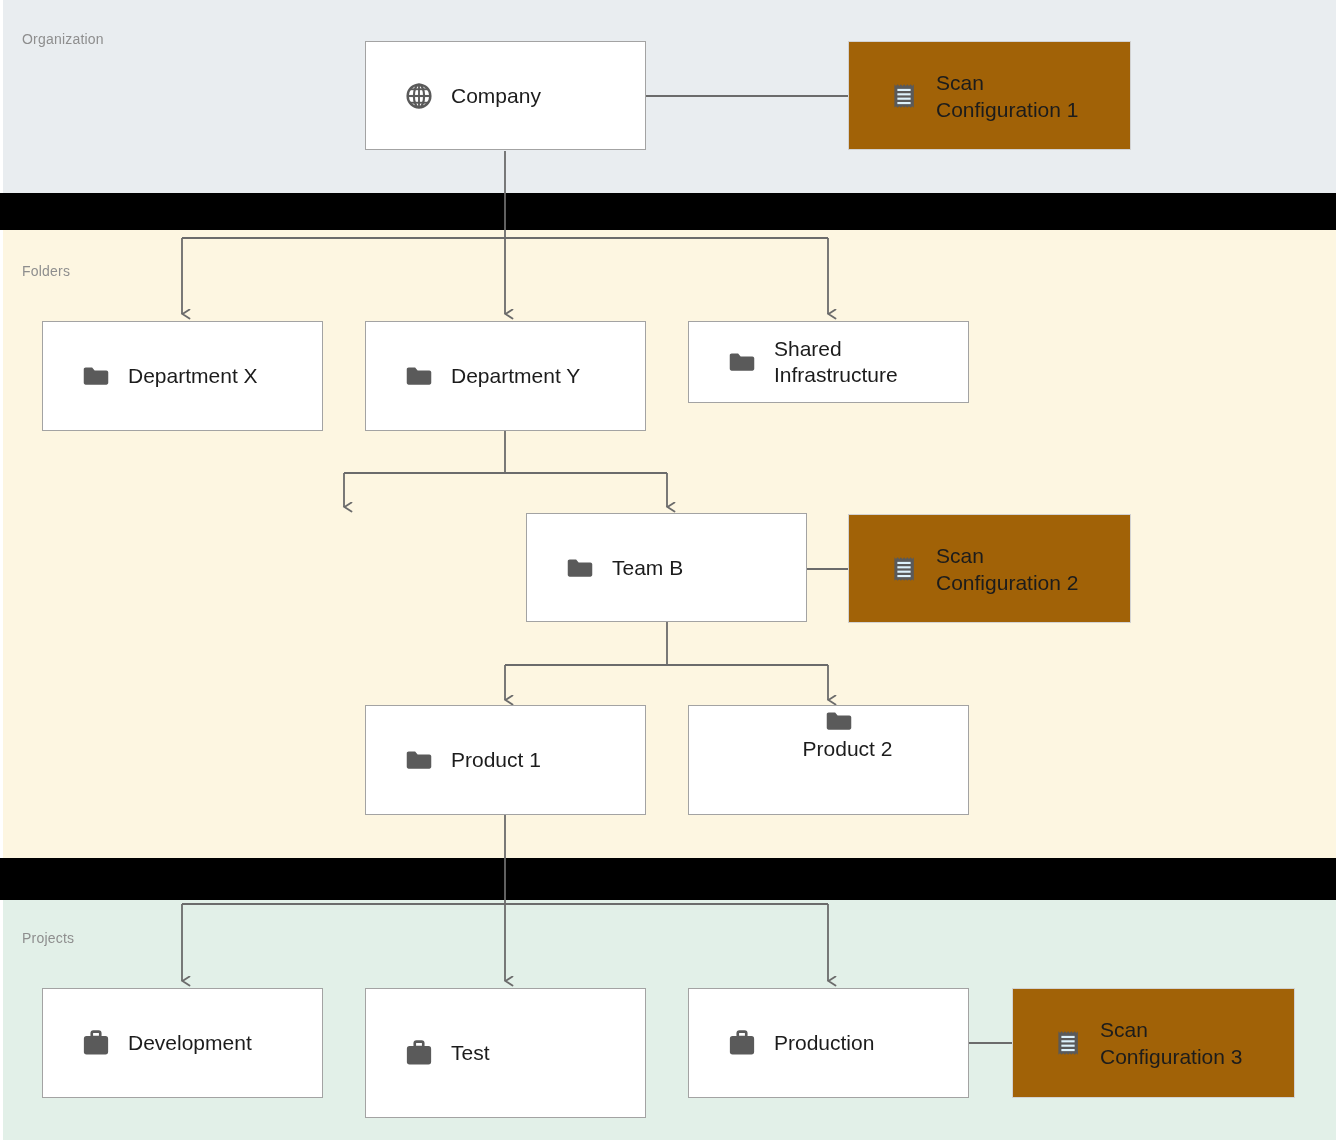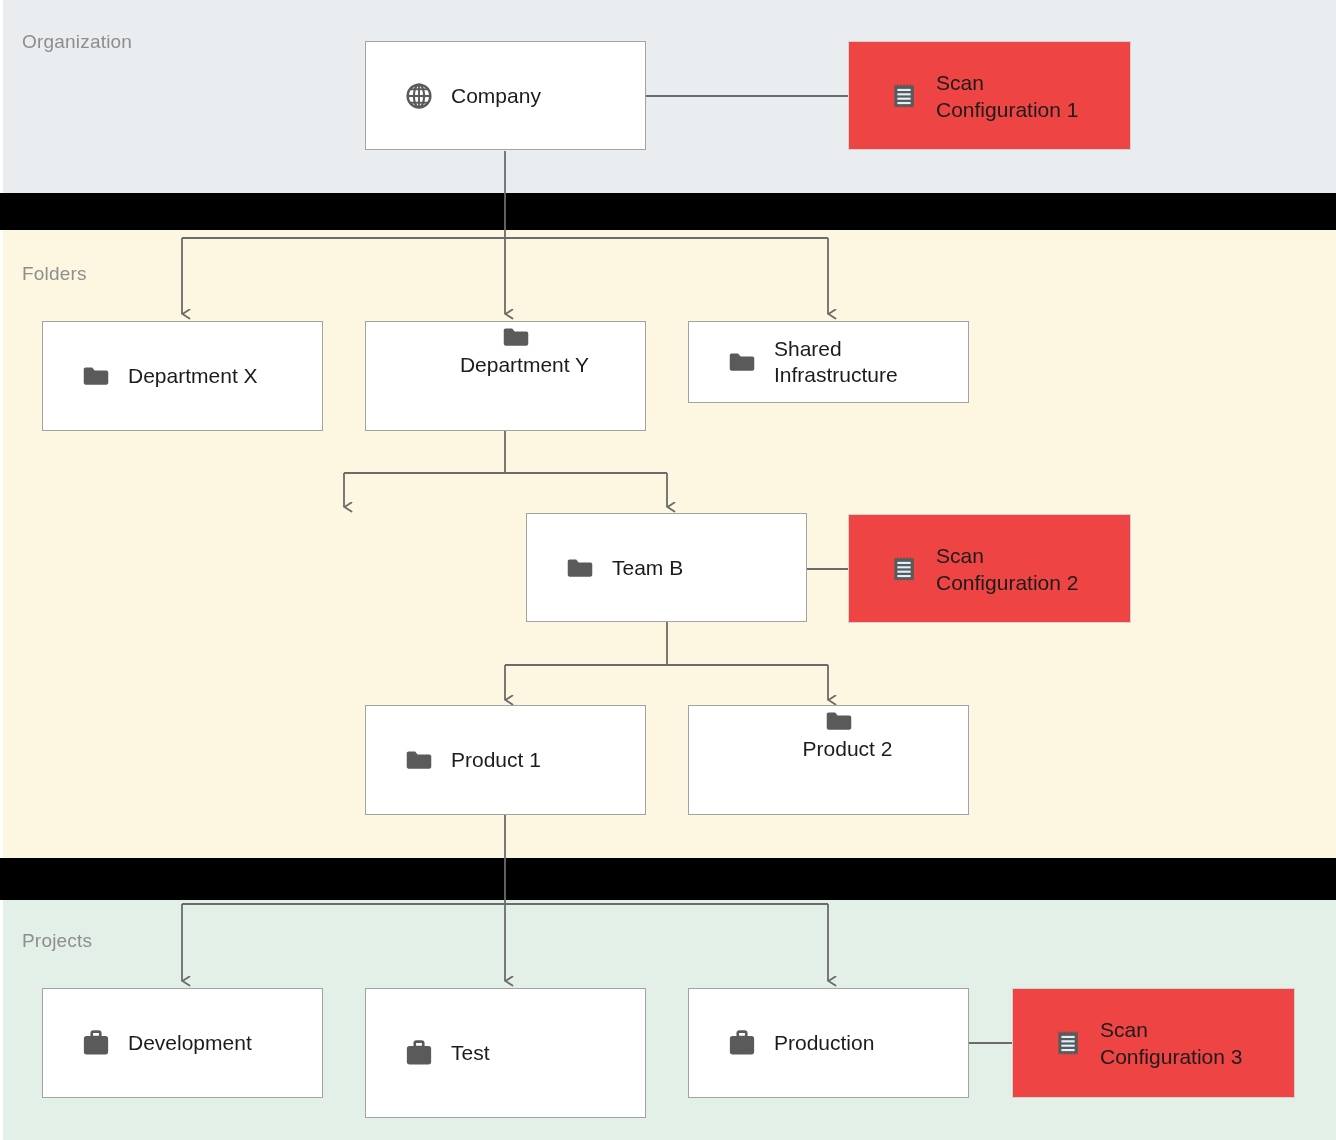--- a/index.html
+++ b/index.html
@@ -27,21 +27,21 @@
   }
   .band-org   { top: 0px;   height: 193px; background: #e9edf0; }
   .band-sep1  { left: 0; top: 193px; height: 37px;  background: #000000; }
   .band-fold  { top: 230px; height: 628px; background: #fdf6e1; }
   .band-sep2  { left: 0; top: 858px; height: 42px;  background: #000000; }
   .band-proj  { top: 900px; height: 240px; background: #e2f0e8; }
 
   .band-label {
     position: absolute;
     color: #8e8e8e;
-    font-size: 19px;
+    font-size: 14px;
     letter-spacing: 0.2px;
     white-space: nowrap;
   }
 
   
   #wires {
     position: absolute;
     left: 0;
     top: 0;
     width: 1336px;
@@ -53,21 +53,21 @@
   .node {
     position: absolute;
     box-sizing: border-box;
     display: flex;
     align-items: center;
     background: #ffffff;
     border: 1px solid #a3a3a3;
     padding-left: 38px;
   }
   .node.scan {
-    background: #ef4444;
+    background: #a16207;
     border: 1px solid #d2d2d2;
     padding-left: 40px;
   }
   .node .ic {
     flex: 0 0 auto;
     width: 30px;
     height: 30px;
     margin-right: 17px;
     display: block;
     color: #5a5a5a;
@@ -158,21 +158,21 @@
 Configuration 1</span>
   </div>
 
   <div class="node" style="left:42px; top:321px; width:281px; height:110px;">
     <svg class="ic" viewBox="0 0 24 24">
       <path d="M2.2 6.6 C2.2 5.7 2.9 5.1 3.7 5.1 L8.9 5.1 L10.9 7.5 L20.3 7.5 C21.1 7.5 21.8 8.2 21.8 9.0 L21.8 17.4 C21.8 18.3 21.1 18.9 20.3 18.9 L3.7 18.9 C2.9 18.9 2.2 18.3 2.2 17.4 Z" fill="currentColor"></path>
     </svg>
     <span class="lbl">Department X</span>
   </div>
 
-  <div class="node" style="left:365px; top:321px; width:281px; height:110px;flex-direction:column;">
+  <div class="node" style="left:365px; top:321px; width:281px; height:110px;">
     <svg class="ic" viewBox="0 0 24 24">
       <path d="M2.2 6.6 C2.2 5.7 2.9 5.1 3.7 5.1 L8.9 5.1 L10.9 7.5 L20.3 7.5 C21.1 7.5 21.8 8.2 21.8 9.0 L21.8 17.4 C21.8 18.3 21.1 18.9 20.3 18.9 L3.7 18.9 C2.9 18.9 2.2 18.3 2.2 17.4 Z" fill="currentColor"></path>
     </svg>
     <span class="lbl">Department Y</span>
   </div>
 
   <div class="node" style="left:688px; top:321px; width:281px; height:82px;">
     <svg class="ic" viewBox="0 0 24 24">
       <path d="M2.2 6.6 C2.2 5.7 2.9 5.1 3.7 5.1 L8.9 5.1 L10.9 7.5 L20.3 7.5 C21.1 7.5 21.8 8.2 21.8 9.0 L21.8 17.4 C21.8 18.3 21.1 18.9 20.3 18.9 L3.7 18.9 C2.9 18.9 2.2 18.3 2.2 17.4 Z" fill="currentColor"></path>
     </svg>

